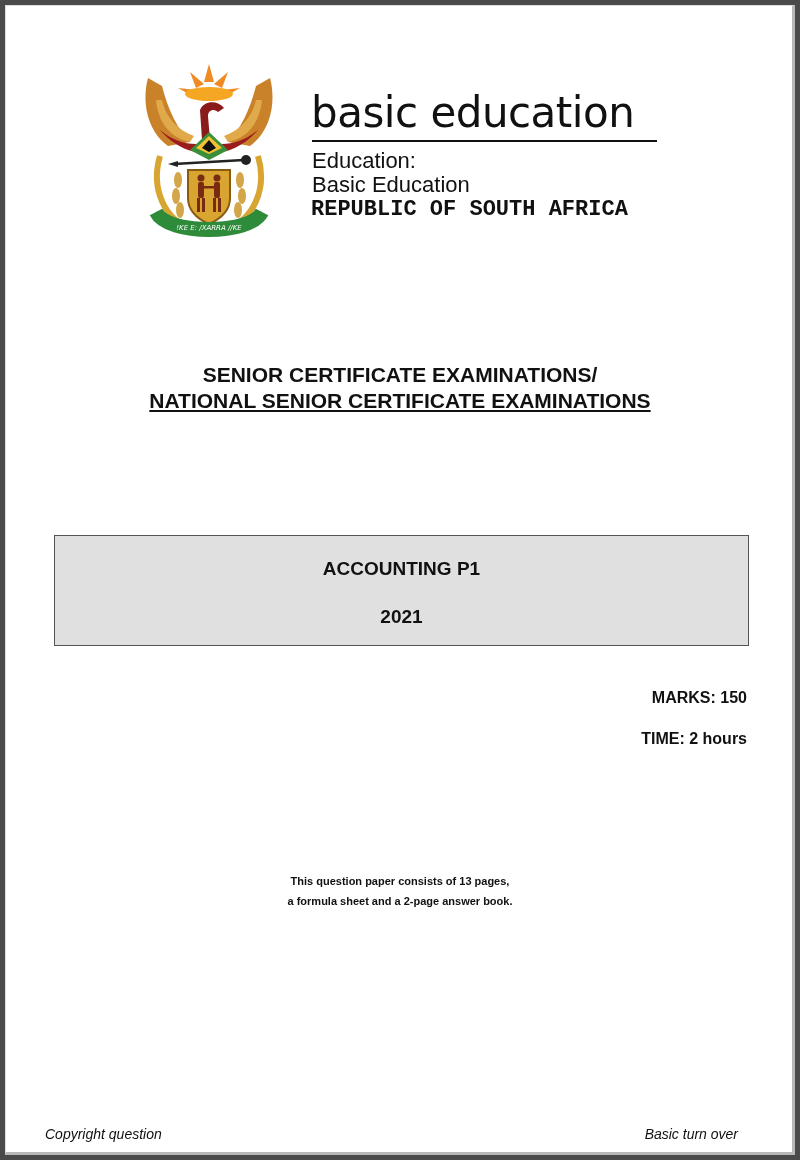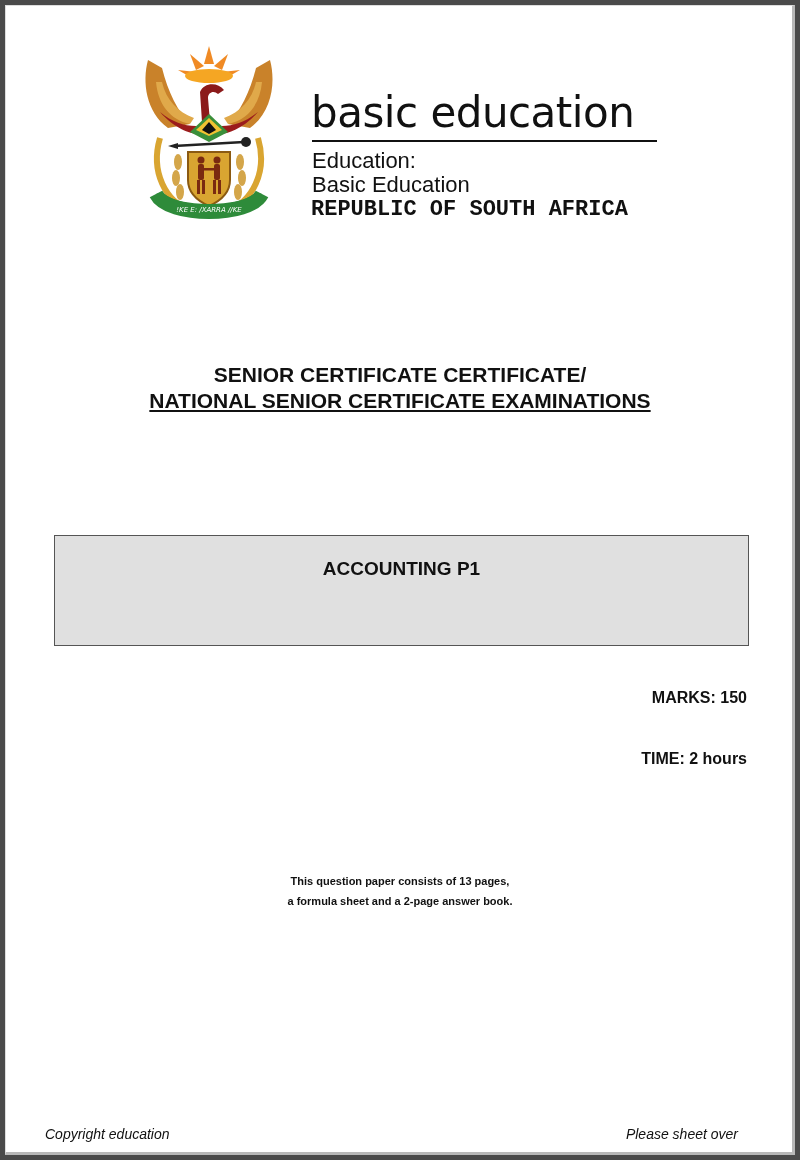--- a/index.html
+++ b/index.html
@@ -1,20 +1,20 @@
 <!DOCTYPE html>
 <html><head>
   <meta charset="utf-8">
   <style>
     html, body { margin: 0; padding: 0; }
     body { width: 800px; height: 1160px; background: #ffffff; position: relative; overflow: hidden; font-family: "Liberation Sans", sans-serif; color: #111; }
     .frame { position: absolute; left: 0; top: 0; width: 800px; height: 1160px; box-sizing: border-box; border: 5px solid #4a4a4a; }
     .frame-inner { position: absolute; left: 5px; top: 5px; right: 5px; bottom: 5px; border-right: 3px solid #b8b8b8; border-bottom: 3px solid #b8b8b8; border-left: 1px solid #ddd; border-top: 1px solid #ddd; }
     .abs { position: absolute; }
-    .crest { left: 138px; top: 42px; width: 142px; height: 182px; }
+    .crest { left: 138px; top: 60px; width: 142px; height: 182px; }
     .brand-title { left: 311px; top: 92px; font-family: "DejaVu Sans", sans-serif; font-size: 42px; letter-spacing: -0.5px; color: #111; line-height: 1; }
     .brand-rule { left: 312px; top: 140px; width: 345px; height: 2px; background: #111; }
     .dept1 { left: 312px; top: 149px; font-size: 22px; line-height: 24px; }
     .dept2 { left: 312px; top: 173px; font-size: 22px; line-height: 24px; }
     .country { left: 311px; top: 197px; font-size: 22px; font-weight: bold; line-height: 26px; font-family: Liberation Mono, monospace; }
     .exam-head { left: 0; width: 800px; text-align: center; font-size: 21px; font-weight: bold; line-height: 26px; }
     .subject-box { left: 54px; top: 535px; width: 695px; height: 111px; box-sizing: border-box; background: #e0e0e0; border: 1px solid #555; text-align: center; }
     .subject { position: absolute; left: 0; right: 0; top: 22px; font-size: 19px; font-weight: bold; }
     .year { position: absolute; left: 0; right: 0; top: 70px; font-size: 19px; font-weight: bold; }
     .meta { right: 53px; font-size: 16px; font-weight: bold; text-align: left; }
@@ -86,27 +86,28 @@
     <text x="71" y="170" font-family="DejaVu Sans, sans-serif" font-size="7" fill="#ffffff" text-anchor="middle" font-style="italic">!KE E: /XARRA //KE</text>
   </svg>
 </div>
 
 <div class="abs brand-title">basic education</div>
 <div class="abs brand-rule"></div>
 <div class="abs dept1">Education:</div>
 <div class="abs dept2">Basic Education</div>
 <div class="abs country">REPUBLIC OF SOUTH AFRICA</div>
 
-<div class="abs exam-head" style="top:362px;">SENIOR CERTIFICATE CERTIFICATE/</div>
+<div class="abs exam-head" style="top:362px;">SENIOR CERTIFICATE EXAMINATIONS/</div>
 <div class="abs exam-head" style="top:388px;text-decoration:underline;">NATIONAL SENIOR CERTIFICATE EXAMINATIONS</div>
 
 <div class="abs subject-box">
   <div class="subject">ACCOUNTING P1</div>
+  <div class="year">2021</div>
 </div>
 
 <div class="abs meta" style="top:689px;">MARKS: 150</div>
-<div class="abs meta" style="top:730px;margin-top:20px;">TIME: 2 hours</div>
+<div class="abs meta" style="top:730px;">TIME: 2 hours</div>
 
 <div class="abs desc" style="top:871px;">This question paper consists of 13 pages,</div>
 <div class="abs desc" style="top:891px;">a formula sheet and a 2-page answer book.</div>
 
-<div class="abs footer" style="left:45px;">Copyright education</div>
-<div class="abs footer" style="right:62px;">Please sheet over</div>
+<div class="abs footer" style="left:45px;">Copyright question</div>
+<div class="abs footer" style="right:62px;">Basic turn over</div>
 
 </body></html>

